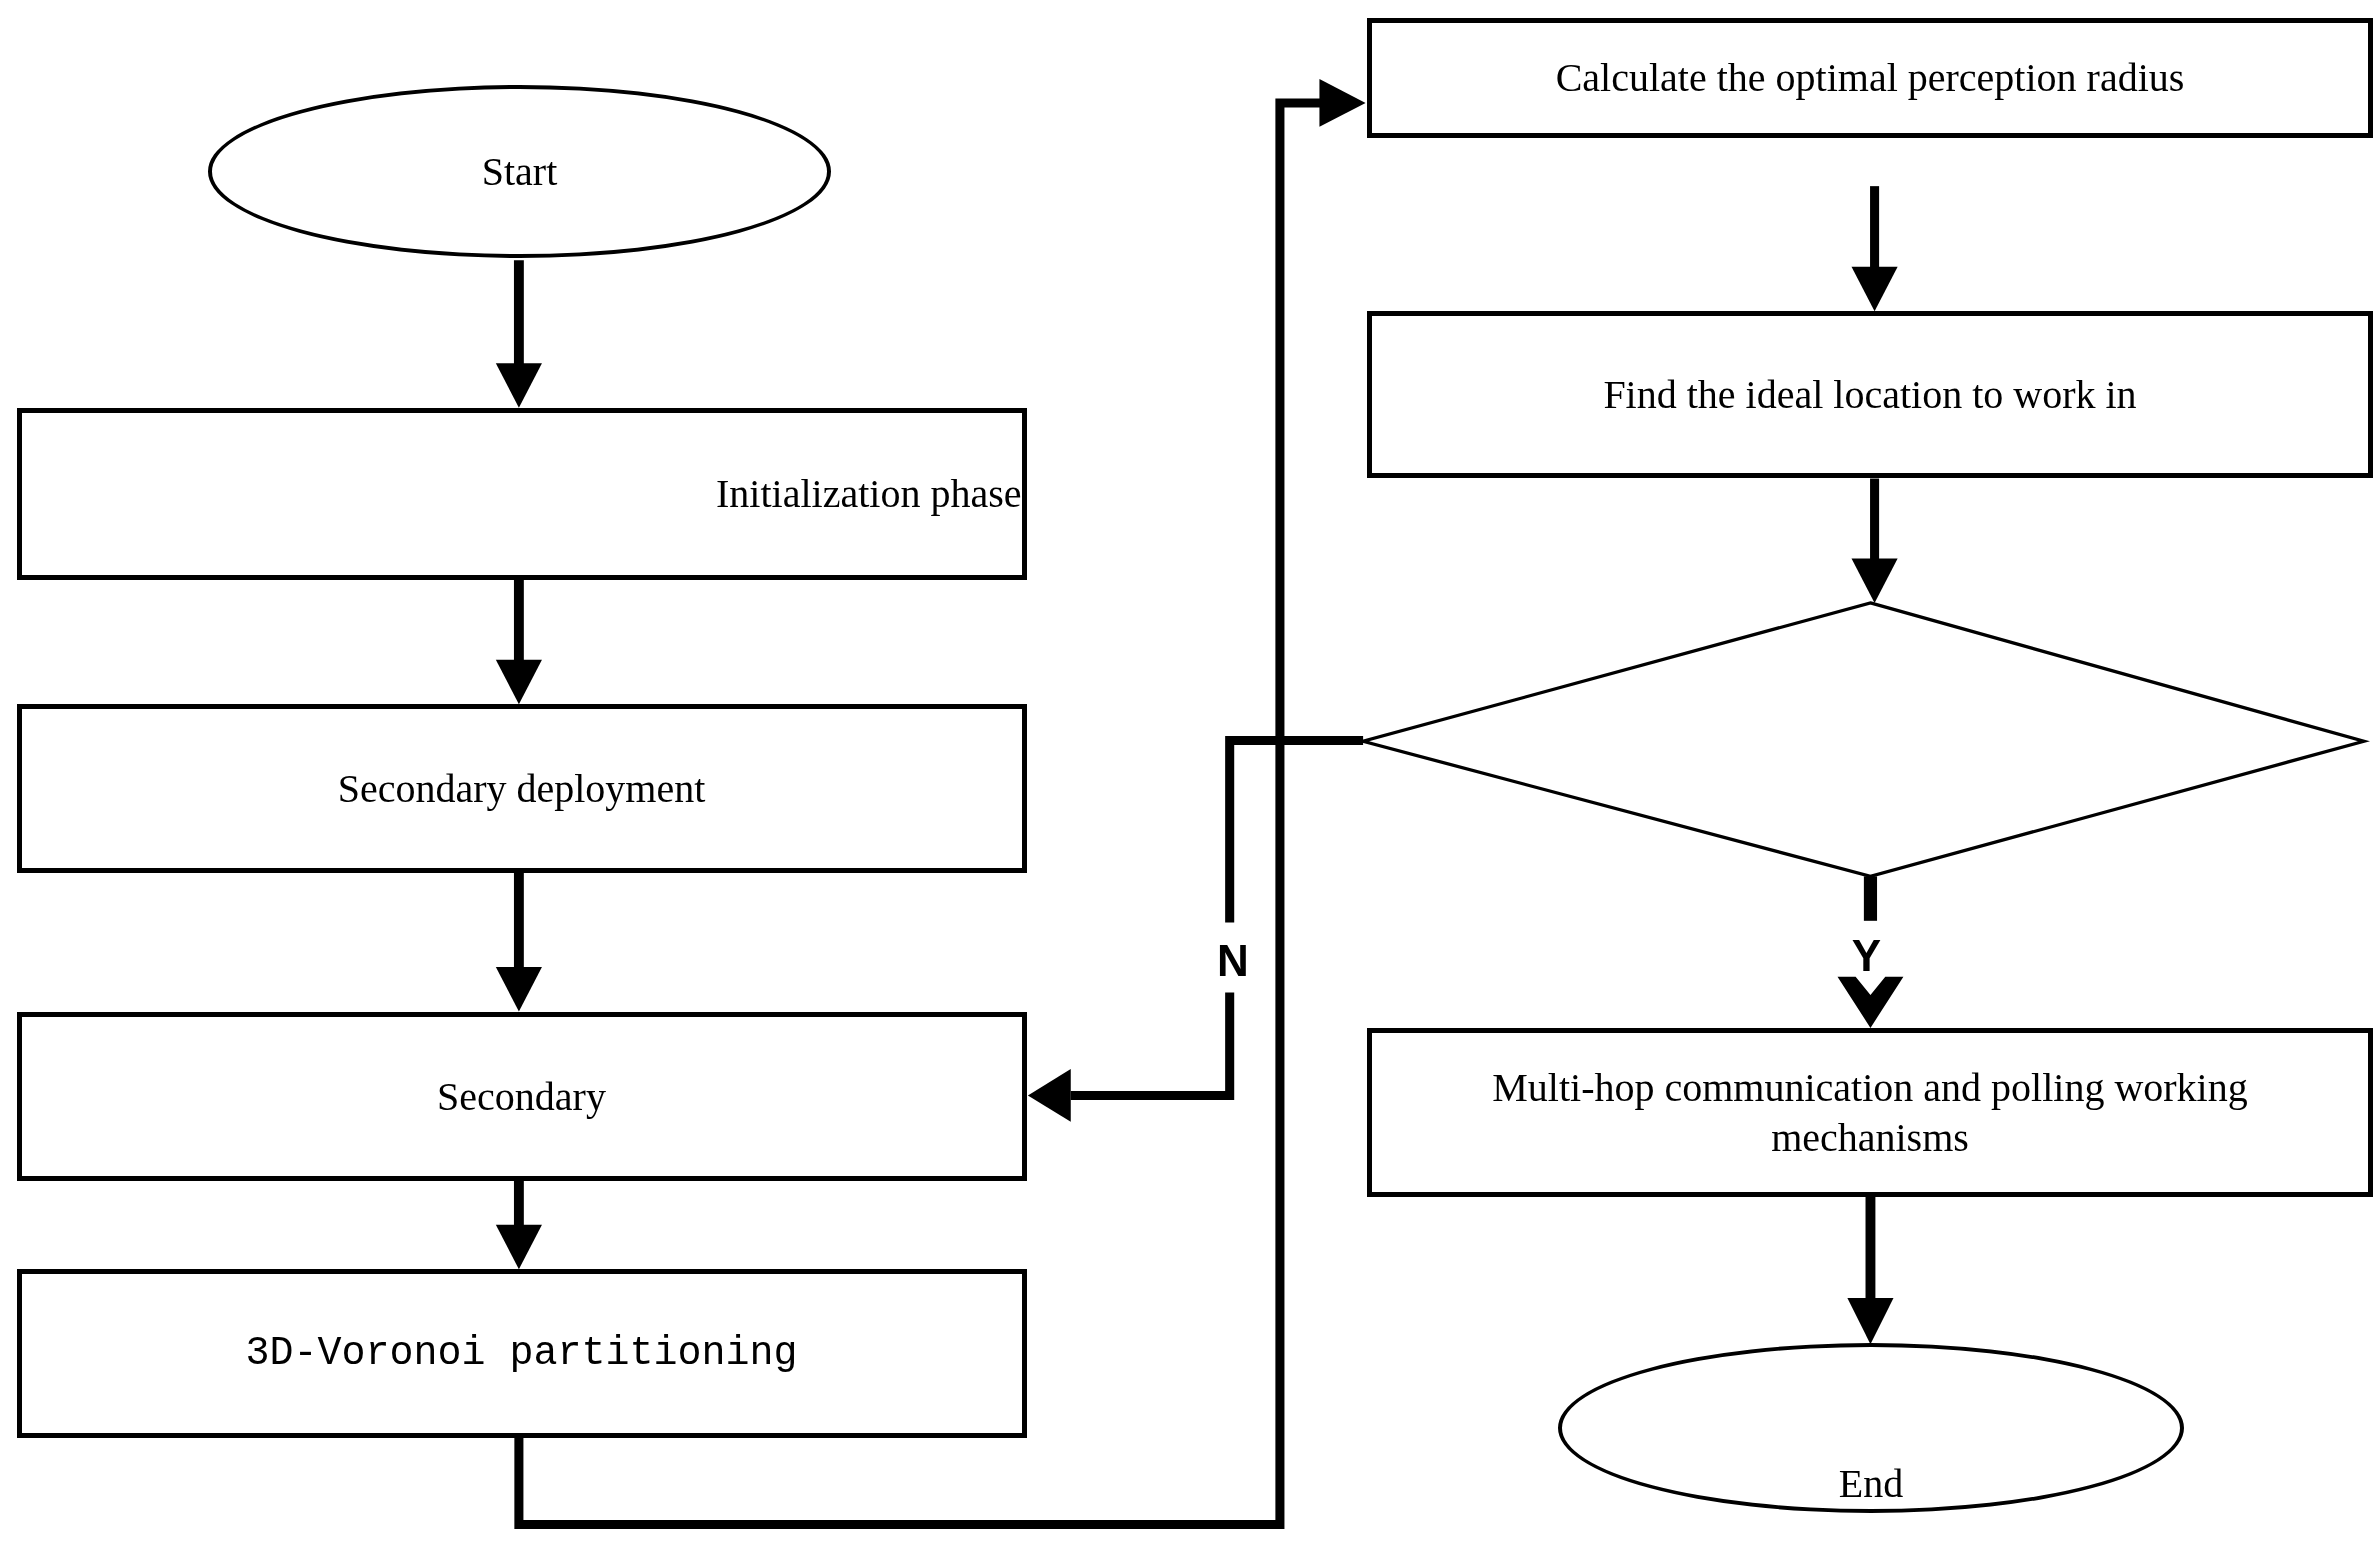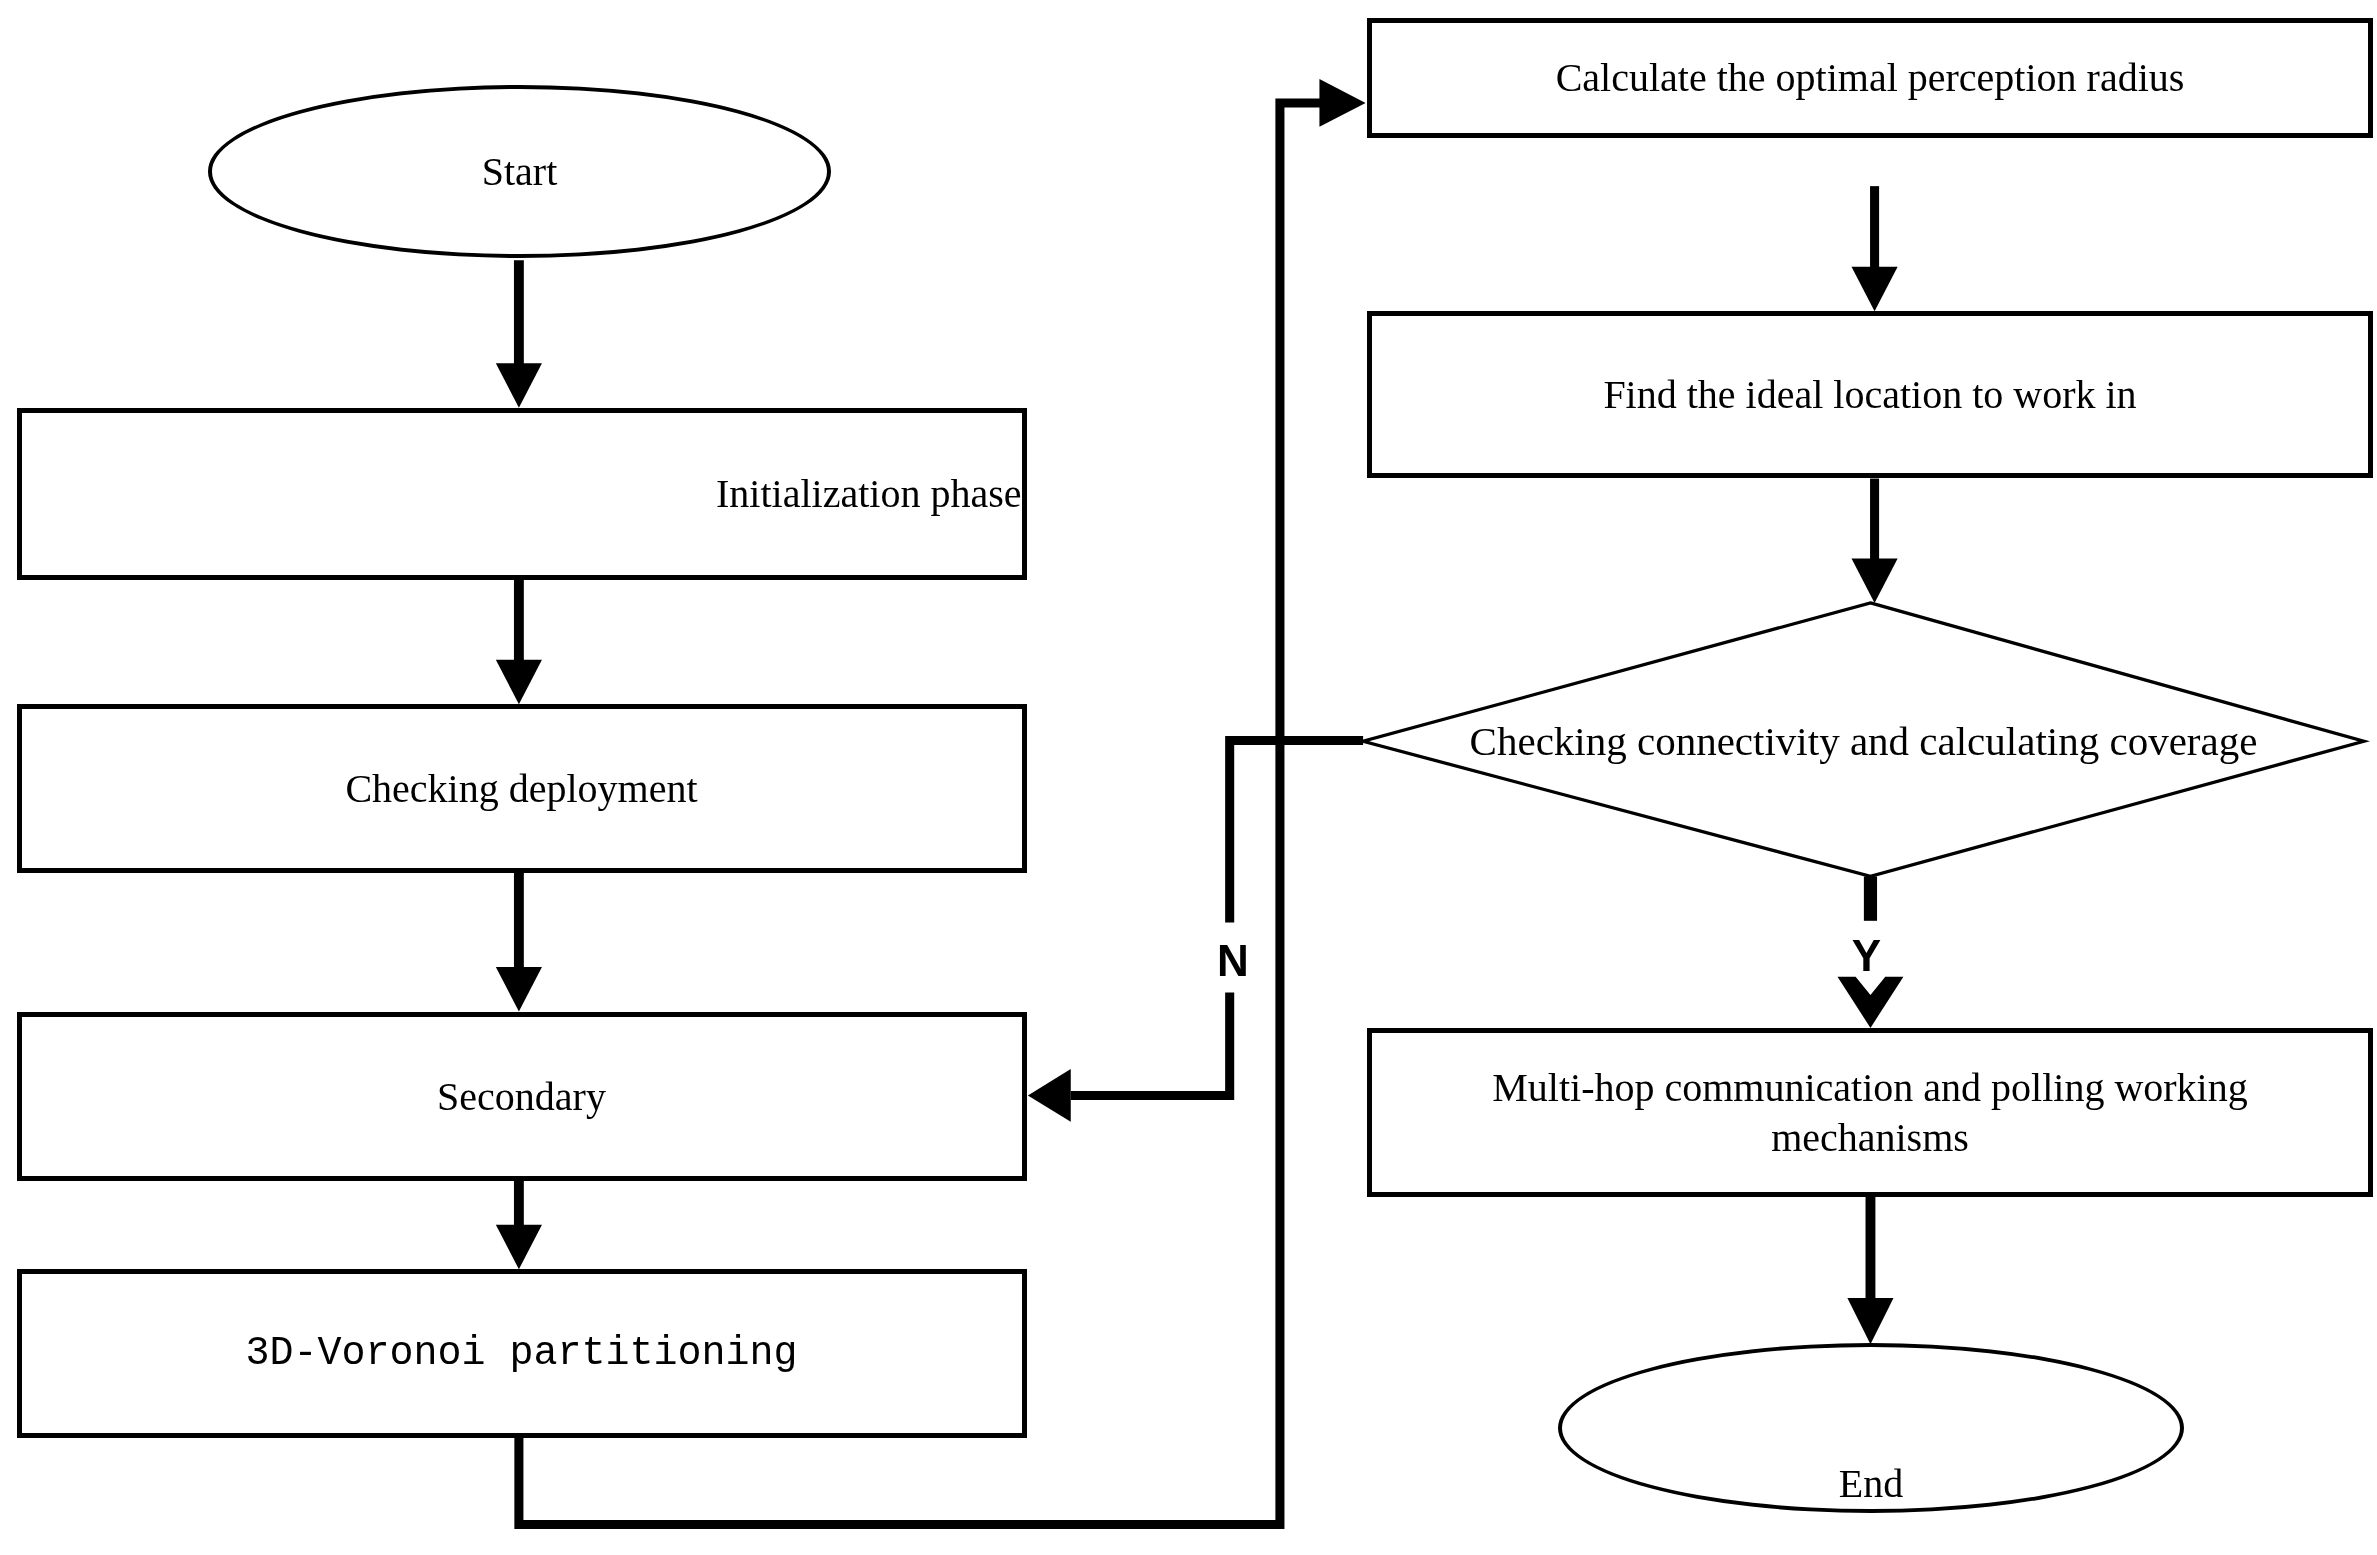--- a/index.html
+++ b/index.html
@@ -100,42 +100,39 @@
 
   <div class="node ellipse" style="left:208px; top:85px; width:623px; height:173px;">
     <span>Start</span>
   </div>
 
   <div class="node rect" style="left:16.5px; top:408px; width:1010px; height:172px;justify-content:flex-end;">
     <span>Initialization phase</span>
   </div>
 
   <div class="node rect" style="left:16.5px; top:704px; width:1010px; height:169px;">
-    <span>Checking deployment</span>
+    <span>Secondary deployment</span>
   </div>
 
   <div class="node rect" style="left:16.5px; top:1012px; width:1010px; height:169px;">
     <span>Secondary</span>
   </div>
 
   <div class="node rect" style="left:16.5px; top:1269px; width:1010px; height:169px;font-family:Liberation Mono, monospace;">
     <span>3D-Voronoi partitioning</span>
   </div>
 
   <div class="node rect" style="left:1367px; top:18px; width:1006px; height:120px;">
     <span>Calculate the optimal perception radius</span>
   </div>
 
   <div class="node rect" style="left:1367px; top:311px; width:1006px; height:167px;">
     <span>Find the ideal location to work in</span>
   </div>
 
-  <div class="overlay-label diamond-text" style="left:1363px; top:708px; width:1001px; height:66px;">
-    <span>Checking connectivity and calculating coverage</span>
-  </div>
 
   <div class="node rect" style="left:1367px; top:1028px; width:1006px; height:169px;">
     <span class="wrap-limit">Multi-hop communication and polling working mechanisms</span>
   </div>
 
   <div class="node ellipse" style="left:1558px; top:1343px; width:626px; height:170px;align-items:flex-end;">
     <span>End</span>
   </div>
 
   <div class="overlay-label branch-label" style="left:1204px; top:931px; width:58px; height:59px;">N</div>

